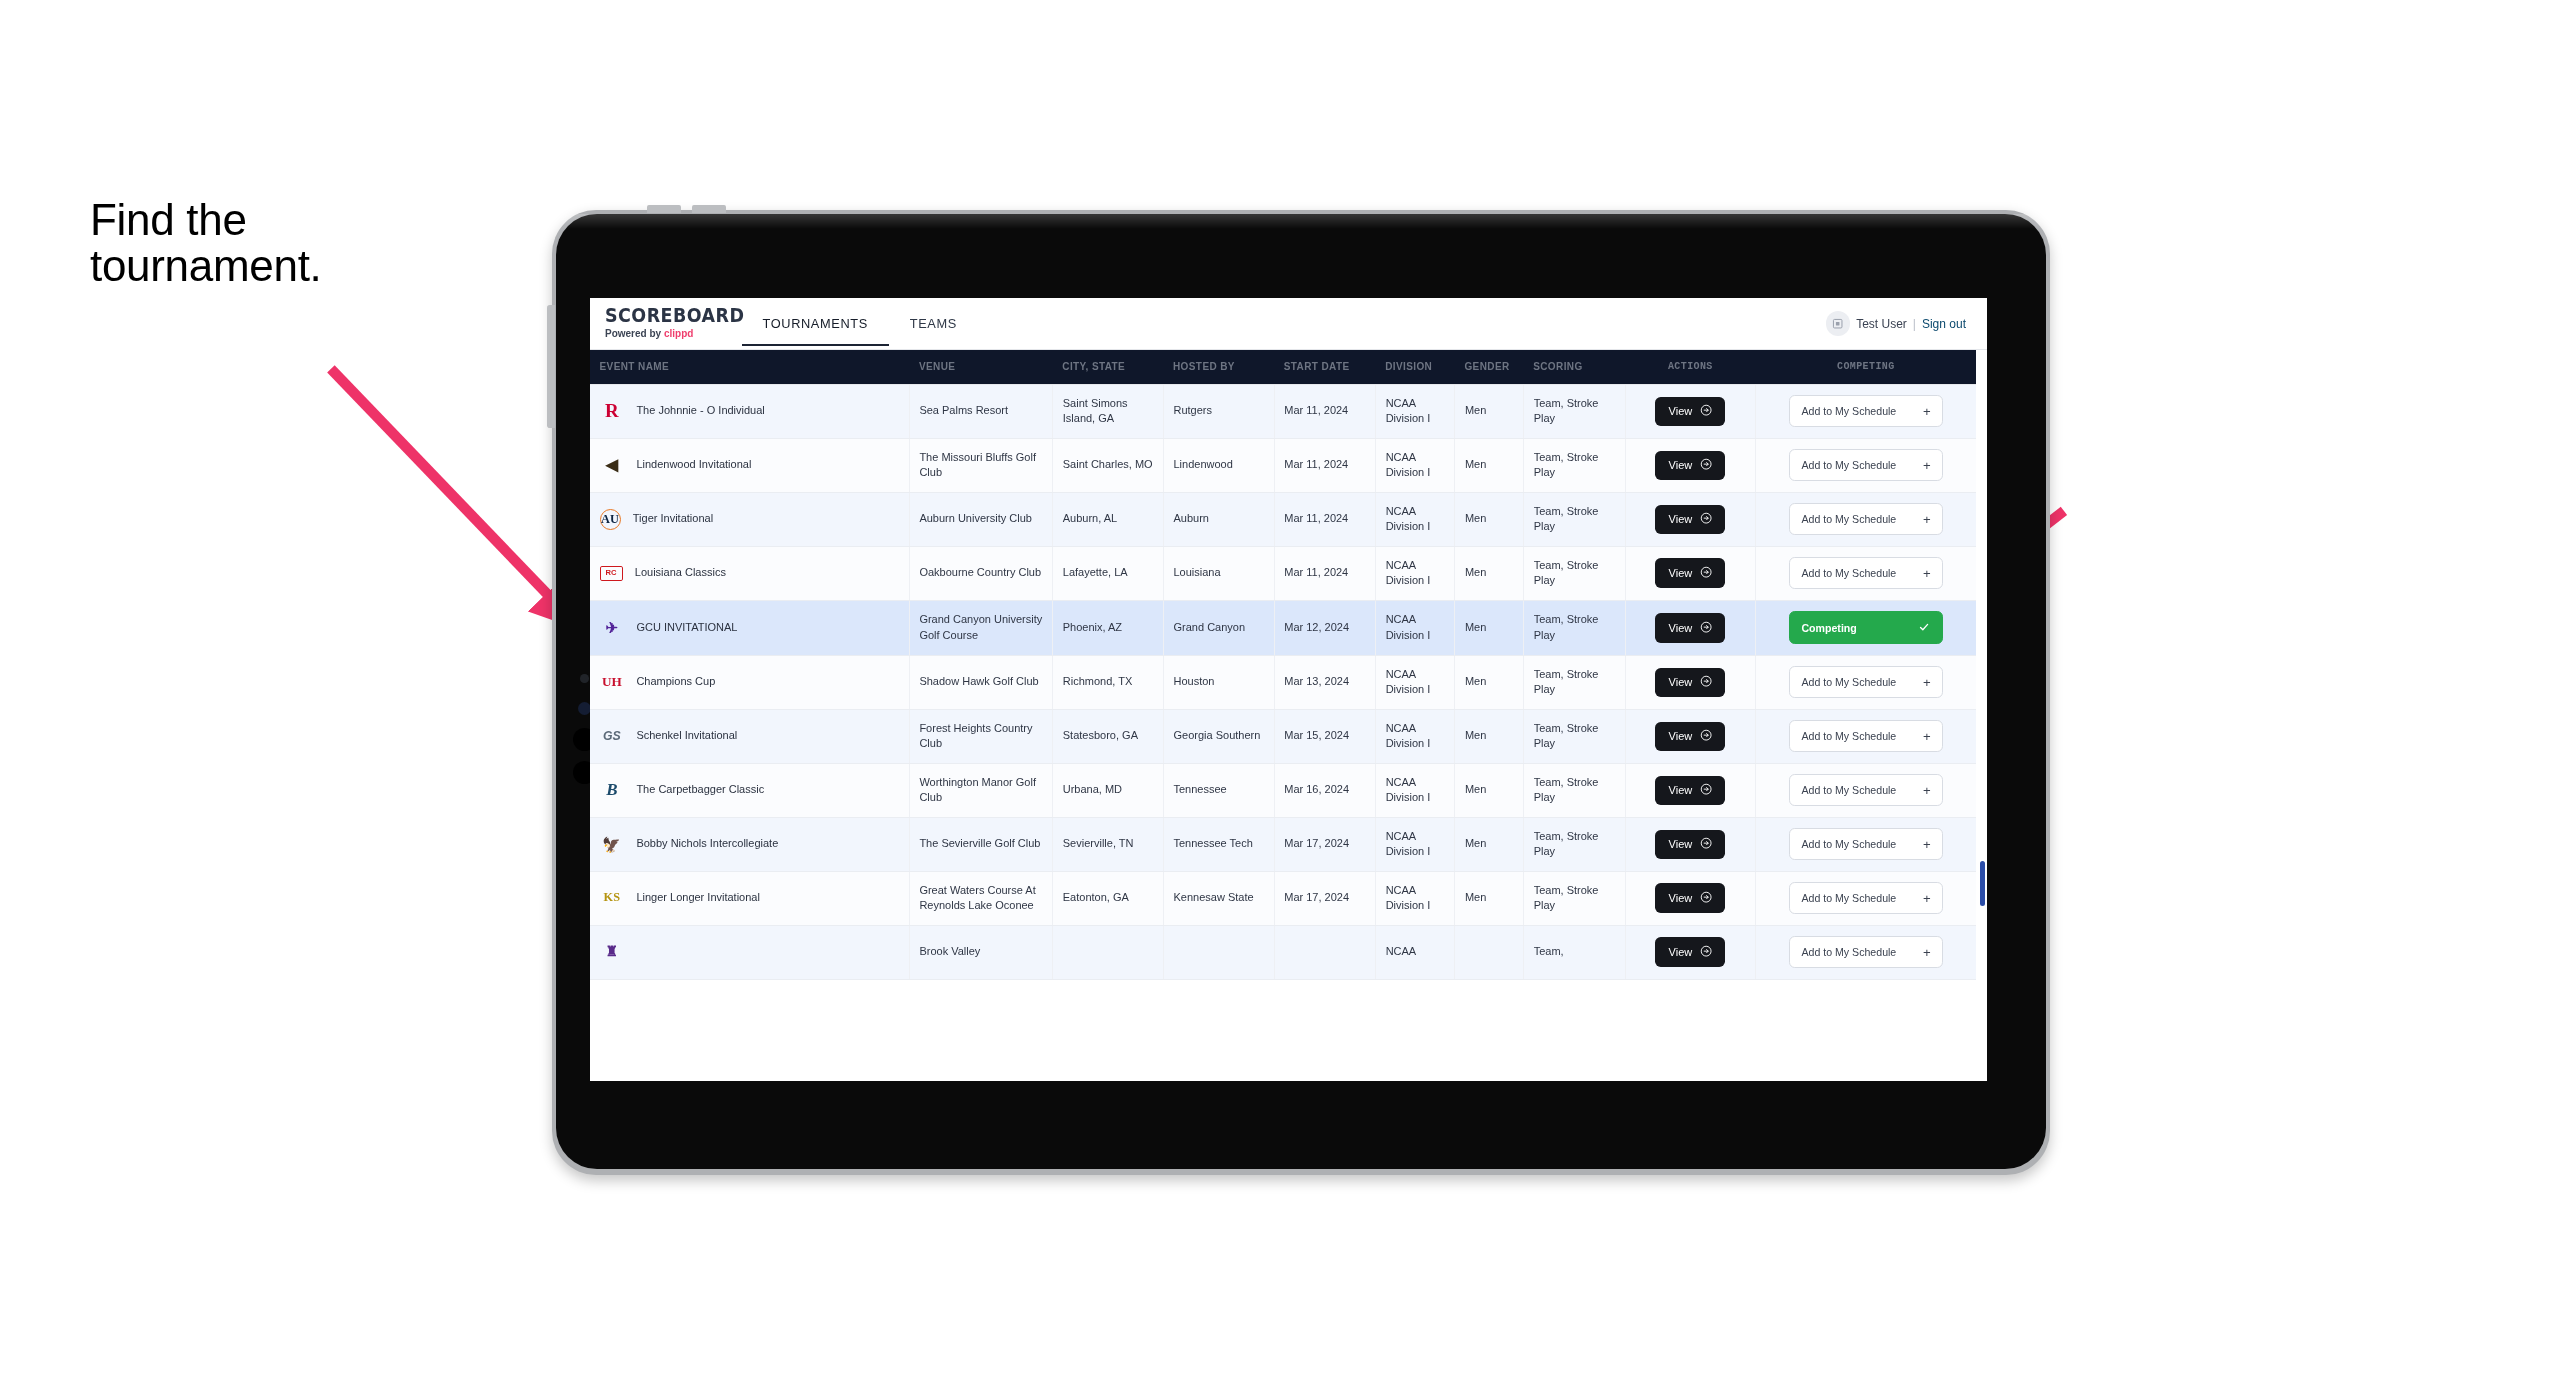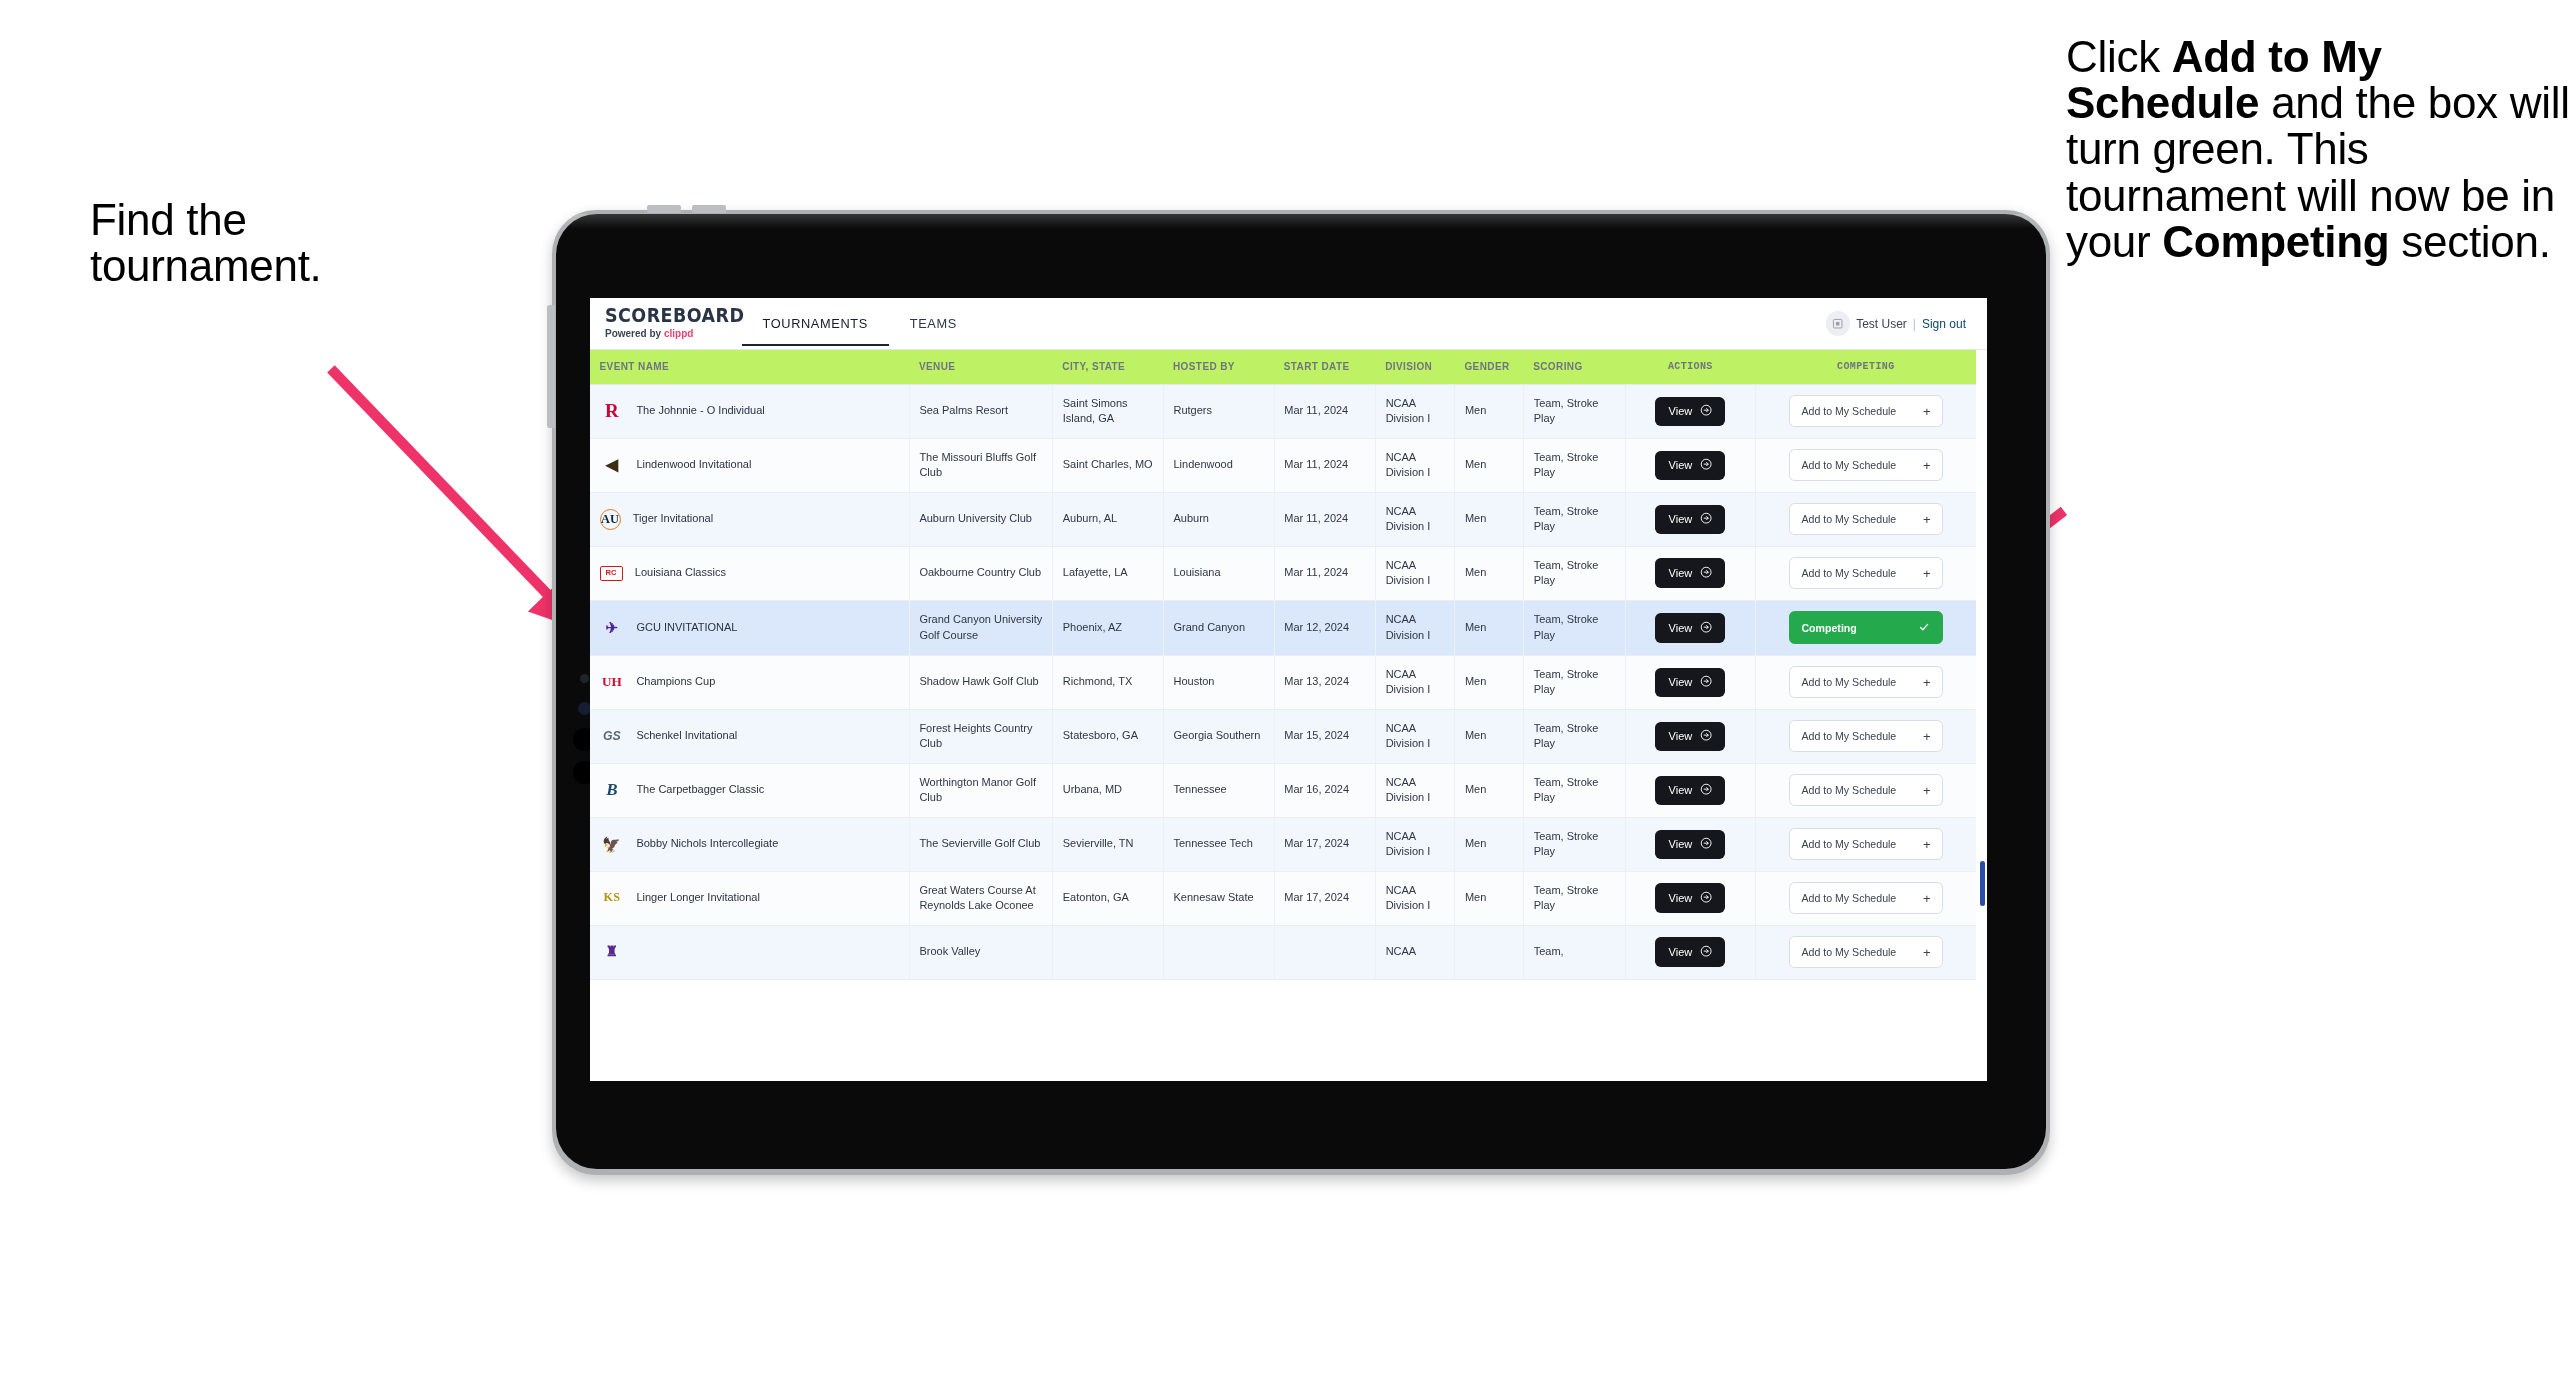--- a/index.html
+++ b/index.html
@@ -96,21 +96,21 @@
     width:24.6px; height:24.6px; border-radius:50%; background:#eceef2;
     display:flex; align-items:center; justify-content:center; color:#8d93a0;
   }
   .topright .sep { color:#b9bec8; }
   .topright a { color:#0c4a6e; text-decoration:none; cursor:pointer;}
 
   
   .tablewrap { height: 731px; overflow:hidden; position:relative; background:#fff; }
   table { border-collapse: collapse; width: 1386px; table-layout: fixed; }
   thead th {
-    background:#bef264; color:#6e7583;
+    background:#0f172a; color:#6e7583;
     font-size: 10px; font-weight: 600; letter-spacing:0.4px;
     text-align: left; padding: 11.4px 9.5px;
     border-bottom: 0.9px solid #e6e8ec;
     white-space: nowrap;
   }
   thead th.c { text-align:center;font-family:Liberation Mono, monospace; }
   tbody td {
     font-size: 11px; color:#2f3645;
     padding: 10.4px 9.5px; vertical-align: middle;
     border-bottom: 0.9px solid #eaedf2;
@@ -156,23 +156,20 @@
 </head>
 <body>
 
 <div id="root">
 
   <div class="anno" id="anno-left">
     <div>Find the</div>
     <div>tournament.</div>
   </div>
 
-  <div class="anno" id="anno-right">
-    <span>Click </span><b>Add to My Schedule</b><span> and the box will turn green. This tournament will now be in your </span><b>Competing</b><span> section.</span>
-  </div>
 
   <svg class="arrow" style="left:312px; top:350px; width:312px; height:312px;" viewBox="0 0 330 330">
     <defs>
       <marker id="mk1" markerWidth="5" markerHeight="5" refX="2.6" refY="2.5" orient="auto">
         <path d="M0,0 L5,2.5 L0,5 z" fill="#ee3368"></path>
       </marker>
     </defs>
     <line x1="20" y1="20" x2="268" y2="278" stroke="#ee3368" stroke-width="11" marker-end="url(#mk1)"></line>
   </svg>
 

